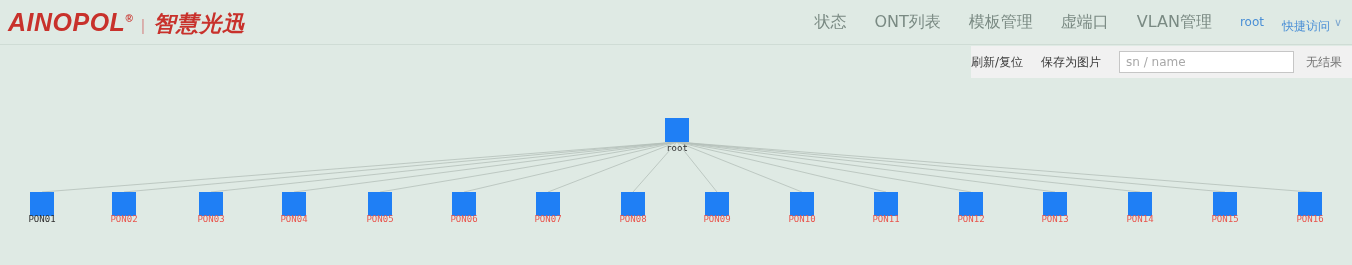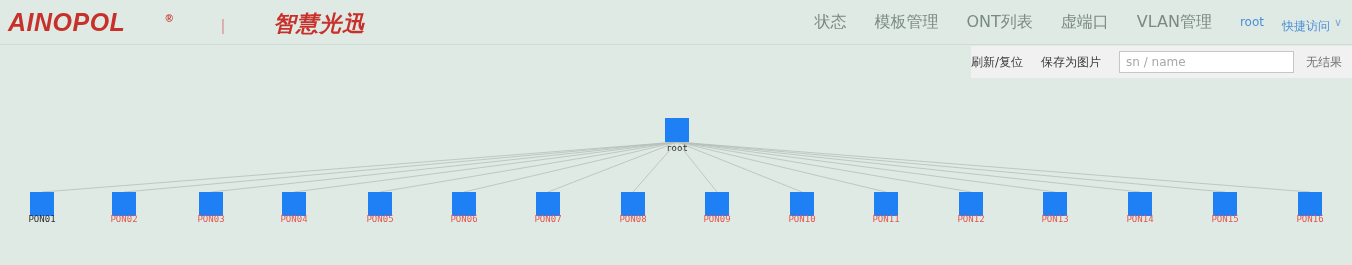--- a/index.html
+++ b/index.html
@@ -31,21 +31,20 @@
     border-bottom: 1px solid #cfdcd5;
     box-sizing: border-box;
   }
   .brand {
     position: absolute;
     left: 8px;
     top: 8px;
     display: flex;
     align-items: baseline;
     white-space: nowrap;
-    gap: 40px;
   }
   .brand-mark {
     font-family: "Liberation Sans", sans-serif;
     font-size: 25px;
     font-weight: bold;
     font-style: italic;
     letter-spacing: 0.5px;
     color: #c8312b;
   }
   .brand-reg {
@@ -236,22 +235,22 @@
 
     <div class="brand">
       <span class="brand-mark">AINOPOL</span>
         <span class="brand-reg">®</span>
       <span class="brand-sep">|</span>
       <span class="brand-cn">智慧光迅</span>
     </div>
 
     <div class="nav">
       <div class="nav-item">状态</div>
+      <div class="nav-item">ONT列表</div>
       <div class="nav-item">模板管理</div>
-      <div class="nav-item">ONT列表</div>
       <div class="nav-item">虚端口</div>
       <div class="nav-item">VLAN管理</div>
       <div class="nav-user">root</div>
       <div class="nav-quick">快捷访问</div>
       <div class="nav-caret">∨</div>
     </div>
 
   </div>
 
   <div class="toolbar">

